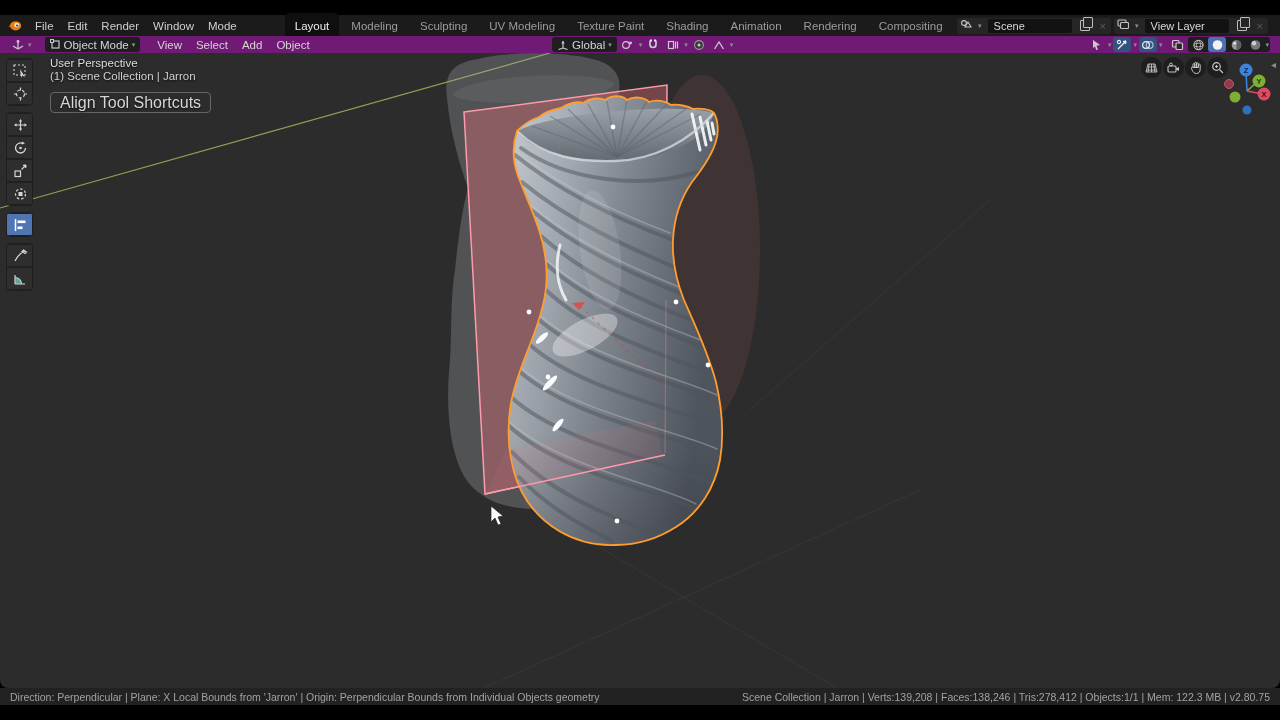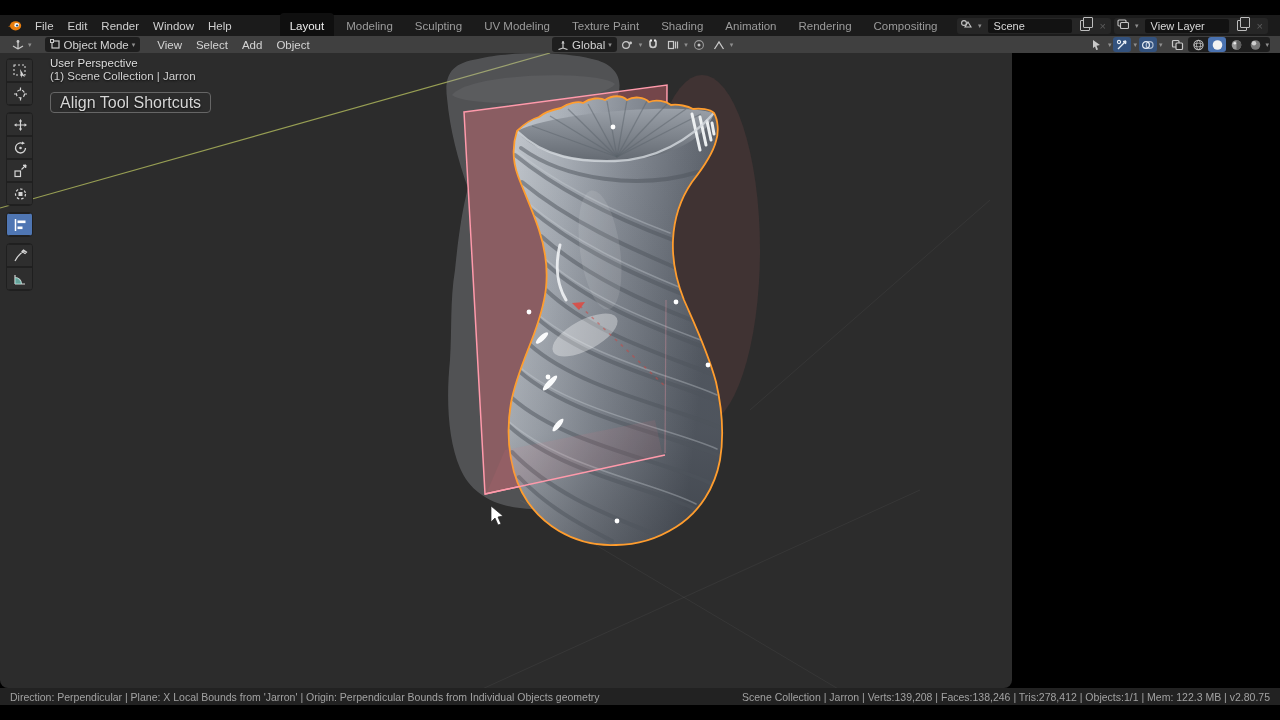--- a/index.html
+++ b/index.html
@@ -17,33 +17,33 @@
   .topbar-right{position:absolute;right:12px;top:0;height:21px;display:flex;align-items:center;gap:3px;}
   .widget{display:flex;align-items:center;height:16px;background:#262626;border-radius:3px;padding:0 3px;gap:6px;}
   .widget .field{background:#121212;border-radius:2px;height:14px;line-height:14px;padding:0 6px;
                  min-width:72px;color:#d8d8d8;font-size:11px;}
   .caret{font-size:7px;color:#8f8f8f;line-height:1;}
   .icon-copy{position:relative;width:8px;height:9px;border:1px solid #bdbdbd;border-radius:1px;margin:0 2px;}
   .icon-copy:after{content:"";position:absolute;left:2px;top:-4px;width:8px;height:9px;
                    border:1px solid #bdbdbd;border-radius:1px;background:#262626;}
   .x-dim{color:#5c5c5c;font-size:11px;padding:0 2px;}
   
-  .vheader{position:absolute;left:0;top:36px;width:1280px;height:17px;background:#404040;
+  .vheader{position:absolute;left:0;top:36px;width:1280px;height:17px;background:#701a75;
            display:flex;align-items:center;font-size:11.5px;color:#d4d4d4;}
   .vh-btn{display:flex;align-items:center;gap:3px;padding:0 5px;height:15px;border-radius:3px;}
   .vh-widget{background:#1e1e1e;}
   .vh-menu{padding:0 7px;}
   .vh-center{position:absolute;left:552px;top:1px;height:15px;display:flex;align-items:center;gap:2px;}
   .vh-right{position:absolute;right:10px;top:1px;height:15px;display:flex;align-items:center;gap:2px;}
   .vh-ico{display:flex;align-items:center;justify-content:center;width:18px;height:15px;border-radius:3px;}
   .vh-ico.blue{background:#33527e;}
   .vh-ico.blue-strong{background:#4a72b0;}
   .shade-group{display:flex;align-items:center;background:#1e1e1e;border-radius:3px;height:15px;padding:0 1px;gap:1px;}
   
-  .viewport{position:absolute;left:0;top:53px;width:1012px;height:635px;background:#2c2c2c;
+  .viewport{position:absolute;left:0;top:53px;width:1280px;height:635px;background:#2c2c2c;
             border-radius:0 0 8px 8px;overflow:hidden;}
   .scene-svg{position:absolute;left:0;top:0;}
   
   .toolbar{position:absolute;left:6px;top:5px;display:flex;flex-direction:column;width:27px;}
   .tool-btn{width:27px;height:23px;display:flex;align-items:center;justify-content:center;
             background:#2e2e2e;border:1px solid #202020;border-left:none;border-right:none;box-sizing:border-box;}
   .tgroup{border-radius:4px;overflow:hidden;margin-bottom:6px;border:1px solid #1f1f1f;}
   .tool-btn.active{background:#4f76b3;}
   
   .overlay-info{position:absolute;left:50px;top:4px;color:#dedede;font-size:11.5px;
@@ -73,21 +73,21 @@
         <ellipse cx="8.6" cy="6.8" rx="5.6" ry="4.6" fill="#e87d0d"></ellipse>
         <ellipse cx="9.6" cy="6.1" rx="2.6" ry="2.1" fill="#fff"></ellipse>
         <ellipse cx="10.1" cy="6.4" rx="1.3" ry="1.0" fill="#1b4d7a"></ellipse>
         <path d="M1,8 L6,4 L8,6 Z" fill="#e87d0d"></path>
       </svg>
     </span>
     <span class="menu-item">File</span>
     <span class="menu-item">Edit</span>
     <span class="menu-item">Render</span>
     <span class="menu-item">Window</span>
-    <span class="menu-item">Help</span>
+    <span class="menu-item">Mode</span>
     <div class="tabs">
       <span class="tab active">Layout</span>
       <span class="tab">Modeling</span>
       <span class="tab">Sculpting</span>
       <span class="tab">UV Modeling</span>
       <span class="tab">Texture Paint</span>
       <span class="tab">Shading</span>
       <span class="tab">Animation</span>
       <span class="tab">Rendering</span>
       <span class="tab">Compositing</span>

